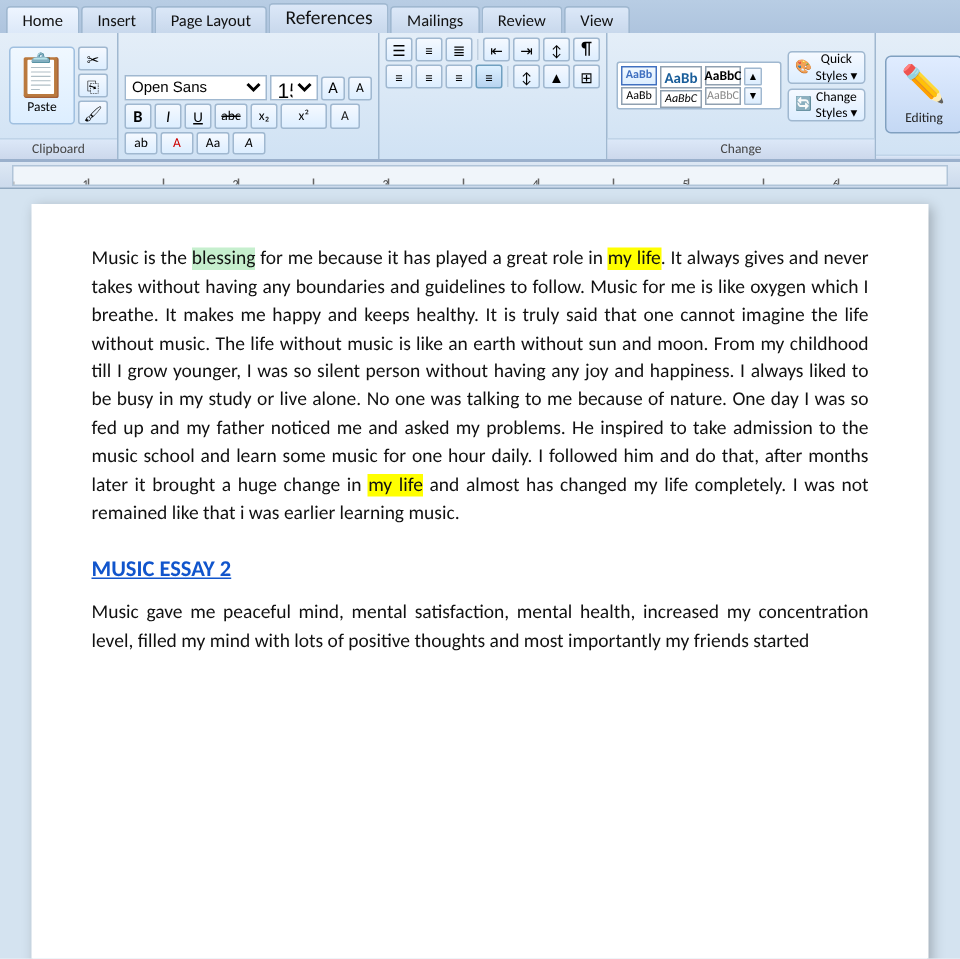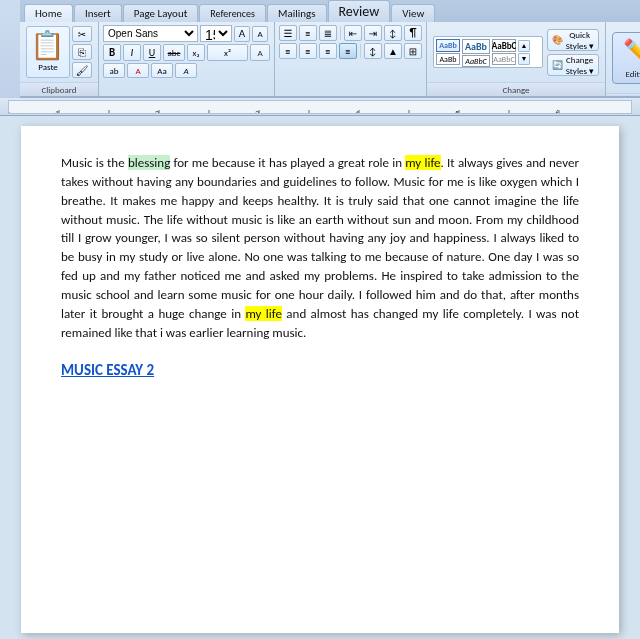--- a/index.html
+++ b/index.html
@@ -1,29 +1,29 @@
 <!DOCTYPE html>
 <html><head>
   <meta charset="utf-8">
   <style>
     * { margin: 0; padding: 0; box-sizing: border-box; }
     body { font-family: 'Calibri', 'Segoe UI', sans-serif; background: #d4e3f0; width: 640px; height: 639px; overflow: hidden; }
   </style>
 </head>
 <body>
 
-<div style="background: linear-gradient(to bottom, #cdddf0, #bfd0e8); padding-left: 20px;">
+<div style="background: linear-gradient(to bottom, #cdddf0, #bfd0e8);">
 
   <div style="display:flex; align-items:flex-end; background: linear-gradient(to bottom, #b8cde4, #aec4de); height:22px; padding-left:4px; padding-top:2px;">
     <div style="padding:2px 10px; font-size:11px; color:#111; background:linear-gradient(to bottom,#eef5ff,#dce8f8); border:1px solid #a0b8d0; border-bottom:none; border-radius:3px 3px 0 0; margin-right:1px; cursor:pointer;">Home</div>
     <div style="padding:2px 10px; font-size:11px; color:#111; background:linear-gradient(to bottom,#dce8f8,#c8d8ec); border:1px solid #a0b8d0; border-bottom:none; border-radius:3px 3px 0 0; margin-right:1px; cursor:pointer;">Insert</div>
     <div style="padding:2px 10px; font-size:11px; color:#111; background:linear-gradient(to bottom,#dce8f8,#c8d8ec); border:1px solid #a0b8d0; border-bottom:none; border-radius:3px 3px 0 0; margin-right:1px; cursor:pointer;">Page Layout</div>
-    <div style="padding:2px 10px; font-size:10px; color:#111; background:linear-gradient(to bottom,#dce8f8,#c8d8ec); border:1px solid #a0b8d0; border-bottom:none; border-radius:3px 3px 0 0; margin-right:1px; cursor:pointer;">References</div>
+    <div style="padding:2px 10px; font-size:13px; color:#111; background:linear-gradient(to bottom,#dce8f8,#c8d8ec); border:1px solid #a0b8d0; border-bottom:none; border-radius:3px 3px 0 0; margin-right:1px; cursor:pointer;">References</div>
     <div style="padding:2px 10px; font-size:11px; color:#111; background:linear-gradient(to bottom,#dce8f8,#c8d8ec); border:1px solid #a0b8d0; border-bottom:none; border-radius:3px 3px 0 0; margin-right:1px; cursor:pointer;">Mailings</div>
-    <div style="padding:2px 10px; font-size:14px; color:#111; background:linear-gradient(to bottom,#dce8f8,#c8d8ec); border:1px solid #a0b8d0; border-bottom:none; border-radius:3px 3px 0 0; margin-right:1px; cursor:pointer;">Review</div>
+    <div style="padding:2px 10px; font-size:11px; color:#111; background:linear-gradient(to bottom,#dce8f8,#c8d8ec); border:1px solid #a0b8d0; border-bottom:none; border-radius:3px 3px 0 0; margin-right:1px; cursor:pointer;">Review</div>
     <div style="padding:2px 10px; font-size:11px; color:#111; background:linear-gradient(to bottom,#dce8f8,#c8d8ec); border:1px solid #a0b8d0; border-bottom:none; border-radius:3px 3px 0 0; margin-right:1px; cursor:pointer;">View</div>
   </div>
 
   <div style="background:linear-gradient(to bottom,#e4eef8,#d0e2f4); border-bottom:2px solid #9ab0cc; display:flex; flex-direction:row; align-items:stretch; min-height:68px;">
 
     <div style="display:flex; flex-direction:column; align-items:stretch; border-right:1px solid #a0b8d0;">
       <div style="display:flex; flex-direction:row; align-items:center; padding:4px 6px; flex:1; gap:2px;">
         <div style="display:flex; flex-direction:column; align-items:center; justify-content:center; width:44px; height:52px; background:linear-gradient(to bottom,#f0f8ff,#ddeeff); border:1px solid #a0c0e0; border-radius:3px; cursor:pointer; padding:2px;">
           <span style="font-size:28px; line-height:1;">📋</span>
           <span style="font-size:9px; margin-top:1px;">Paste</span>
@@ -33,38 +33,38 @@
           <div style="width:20px; height:16px; background:linear-gradient(to bottom,#f5f9ff,#ddeeff); border:1px solid #a0b8d0; border-radius:2px; cursor:pointer; display:flex; align-items:center; justify-content:center; font-size:10px;">⎘</div>
           <div style="width:20px; height:16px; background:linear-gradient(to bottom,#f5f9ff,#ddeeff); border:1px solid #a0b8d0; border-radius:2px; cursor:pointer; display:flex; align-items:center; justify-content:center; font-size:10px;">🖌</div>
         </div>
       </div>
       <div style="font-size:9px; color:#444; text-align:center; padding:1px 2px; border-top:1px solid #c0d4e8; background:linear-gradient(to bottom,#dce8f8,#ccd8ec);">Clipboard</div>
     </div>
 
     <div style="display:flex; flex-direction:column; align-items:stretch; border-right:1px solid #a0b8d0;">
       <div style="padding:3px 4px; flex:1;">
 
-        <div style="display:flex; align-items:center; gap:2px; margin-bottom:2px;">
+        <div style="display:flex; align-items:center; gap:2px; margin-bottom:2px;margin-top:25px;">
           <select style="width:95px; height:17px; font-size:10px; background:white; border:1px solid #a0b8d0;">
             <option>Open Sans</option>
           </select>
           <select style="width:32px; height:17px; font-size:14px; background:white; border:1px solid #a0b8d0;">
             <option>15</option>
           </select>
           <div style="width:16px; height:16px; background:linear-gradient(to bottom,#f5f9ff,#ddeeff); border:1px solid #a0b8d0; border-radius:2px; cursor:pointer; font-size:11px; display:flex; align-items:center; justify-content:center;">A</div>
           <div style="width:16px; height:16px; background:linear-gradient(to bottom,#f5f9ff,#ddeeff); border:1px solid #a0b8d0; border-radius:2px; cursor:pointer; font-size:9px; display:flex; align-items:center; justify-content:center;">A</div>
         </div>
 
         <div style="display:flex; align-items:center; gap:2px;">
           <div style="width:18px; height:17px; background:linear-gradient(to bottom,#f5f9ff,#ddeeff); border:1px solid #a0b8d0; border-radius:2px; cursor:pointer; font-size:11px; font-weight:bold; display:flex; align-items:center; justify-content:center;">B</div>
           <div style="width:18px; height:17px; background:linear-gradient(to bottom,#f5f9ff,#ddeeff); border:1px solid #a0b8d0; border-radius:2px; cursor:pointer; font-size:11px; font-style:italic; display:flex; align-items:center; justify-content:center;">I</div>
           <div style="width:18px; height:17px; background:linear-gradient(to bottom,#f5f9ff,#ddeeff); border:1px solid #a0b8d0; border-radius:2px; cursor:pointer; font-size:10px; text-decoration:underline; display:flex; align-items:center; justify-content:center;">U</div>
           <div style="width:22px; height:17px; background:linear-gradient(to bottom,#f5f9ff,#ddeeff); border:1px solid #a0b8d0; border-radius:2px; cursor:pointer; font-size:9px; text-decoration:line-through; display:flex; align-items:center; justify-content:center;">abc</div>
           <div style="width:18px; height:17px; background:linear-gradient(to bottom,#f5f9ff,#ddeeff); border:1px solid #a0b8d0; border-radius:2px; cursor:pointer; font-size:9px; display:flex; align-items:center; justify-content:center;">x₂</div>
-          <div style="width:41px; height:17px; background:linear-gradient(to bottom,#f5f9ff,#ddeeff); border:1px solid #a0b8d0; border-radius:2px; cursor:pointer; font-size:9px; display:flex; align-items:center; justify-content:center;">x²</div>
+          <div style="width:31px; height:17px; background:linear-gradient(to bottom,#f5f9ff,#ddeeff); border:1px solid #a0b8d0; border-radius:2px; cursor:pointer; font-size:9px; display:flex; align-items:center; justify-content:center;">x²</div>
           <div style="width:20px; height:17px; background:linear-gradient(to bottom,#f5f9ff,#ddeeff); border:1px solid #a0b8d0; border-radius:2px; cursor:pointer; font-size:9px; display:flex; align-items:center; justify-content:center; color:#222;">A</div>
         </div>
 
         <div style="display:flex; align-items:center; gap:2px; margin-top:2px;">
           <div style="width:22px; height:15px; background:linear-gradient(to bottom,#f5f9ff,#ddeeff); border:1px solid #a0b8d0; border-radius:2px; cursor:pointer; font-size:9px; display:flex; align-items:center; justify-content:center;">ab</div>
           <div style="width:22px; height:15px; background:linear-gradient(to bottom,#f5f9ff,#ddeeff); border:1px solid #a0b8d0; border-radius:2px; cursor:pointer; font-size:9px; display:flex; align-items:center; justify-content:center; color:#c00;">A</div>
           <div style="width:22px; height:15px; background:linear-gradient(to bottom,#f5f9ff,#ddeeff); border:1px solid #a0b8d0; border-radius:2px; cursor:pointer; font-size:9px; display:flex; align-items:center; justify-content:center;">Aa</div>
           <div style="width:22px; height:15px; background:linear-gradient(to bottom,#f5f9ff,#ddeeff); border:1px solid #a0b8d0; border-radius:2px; cursor:pointer; font-size:9px; display:flex; align-items:center; justify-content:center; font-style:italic;">A</div>
         </div>
       </div>
@@ -177,15 +177,18 @@
 <div style="background:#d4e3f0; padding:10px 8px; overflow-y:auto; height:calc(639px - 112px); display:flex; justify-content:center;">
   <div style="background:white; width:598px; min-height:500px; padding:28px 40px 20px 40px; box-shadow:2px 2px 8px rgba(0,0,0,0.25); font-family:'Calibri','Segoe UI',sans-serif; font-size:13px; color:#111; line-height:1.45;">
 
 
     <div style="text-align:justify; margin-bottom:18px; font-size:13px;">
       Music is the <span style="background:#c6efce;">blessing</span> for me because it has played a great role in <span style="background:#ffff00;">my life</span>. It always gives and never takes without having any boundaries and guidelines to follow. Music for me is like oxygen which I breathe. It makes me happy and keeps healthy. It is truly said that one cannot imagine the life without music. The life without music is like an earth without sun and moon. From my childhood till I grow younger, I was so silent person without having any joy and happiness. I always liked to be busy in my study or live alone. No one was talking to me because of nature. One day I was so fed up and my father noticed me and asked my problems. He inspired to take admission to the music school and learn some music for one hour daily. I followed him and do that, after months later it brought a huge change in <span style="background:#ffff00;">my life</span> and almost has changed my life completely. I was not remained like that i was earlier learning music.
     </div>
 
     <div style="color:#1155cc; text-decoration:underline; font-size:15px; font-weight:bold; margin-bottom:8px;">MUSIC ESSAY 2</div>
 
+    <div style="text-align:justify; font-size:13px;">
+      Music gave me peaceful mind, mental satisfaction, mental health, increased my concentration level, filled my mind with lots of positive thoughts and most importantly my friends started
+    </div>
 
   </div>
 </div>
 
 </body></html>

